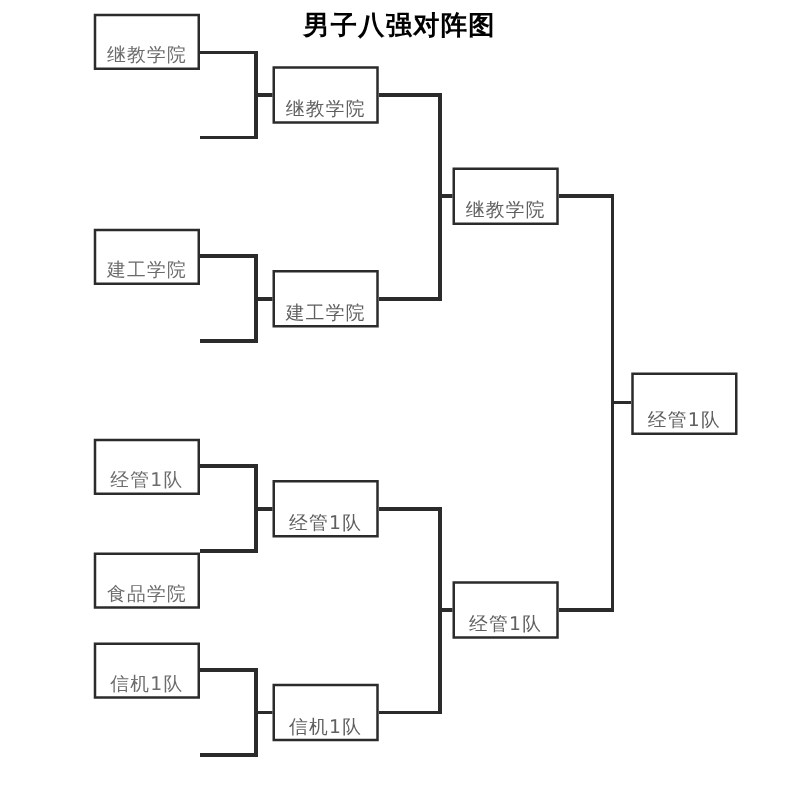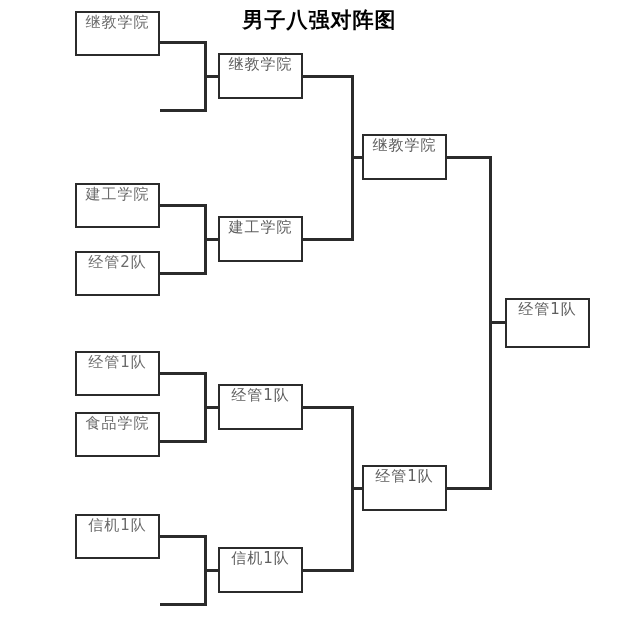--- a/index.html
+++ b/index.html
@@ -35,21 +35,21 @@
   }
   .node {
     position: absolute;
     box-sizing: border-box;
     background: #ffffff;
     border: 2px solid #2b2b2b;
     color: #5a5a5a;
     font-size: 15px;
     letter-spacing: 1px;
     display: flex;
-    align-items: flex-start;
+    align-items: flex-end;
     justify-content: center;
     white-space: nowrap;
   }
   .node.r1 { color: #6b6b6b; }
   .node.r2 { color: #5f5f5f; }
   .node.r3 { color: #5f5f5f; }
   .node.r4 { color: #5f5f5f; }
 </style>
 </head>
 <body>
@@ -83,27 +83,24 @@
       <path d="M490,322 H505"></path>
     </g>
   </svg>
 
   <div class="node r1" style="left:75px;  top:11px;  width:85px; height:45px;">
     <span>继教学院</span>
   </div>
   <div class="node r1" style="left:75px;  top:183px; width:85px; height:45px;">
     <span>建工学院</span>
   </div>
-  <div class="node r1" style="left:75px;  top:251px; width:85px; height:45px;">
-    <span>经管2队</span>
-  </div>
   <div class="node r1" style="left:75px;  top:351px; width:85px; height:45px;">
     <span>经管1队</span>
   </div>
-  <div class="node r1" style="left:75px;  top:412px; width:85px; height:45px;">
+  <div class="node r1" style="left:75px;  top:442px; width:85px; height:45px;">
     <span>食品学院</span>
   </div>
   <div class="node r1" style="left:75px;  top:514px; width:85px; height:45px;">
     <span>信机1队</span>
   </div>
 
   <div class="node r2" style="left:218px; top:53px;  width:85px; height:46px;">
     <span>继教学院</span>
   </div>
   <div class="node r2" style="left:218px; top:216px; width:85px; height:46px;">

